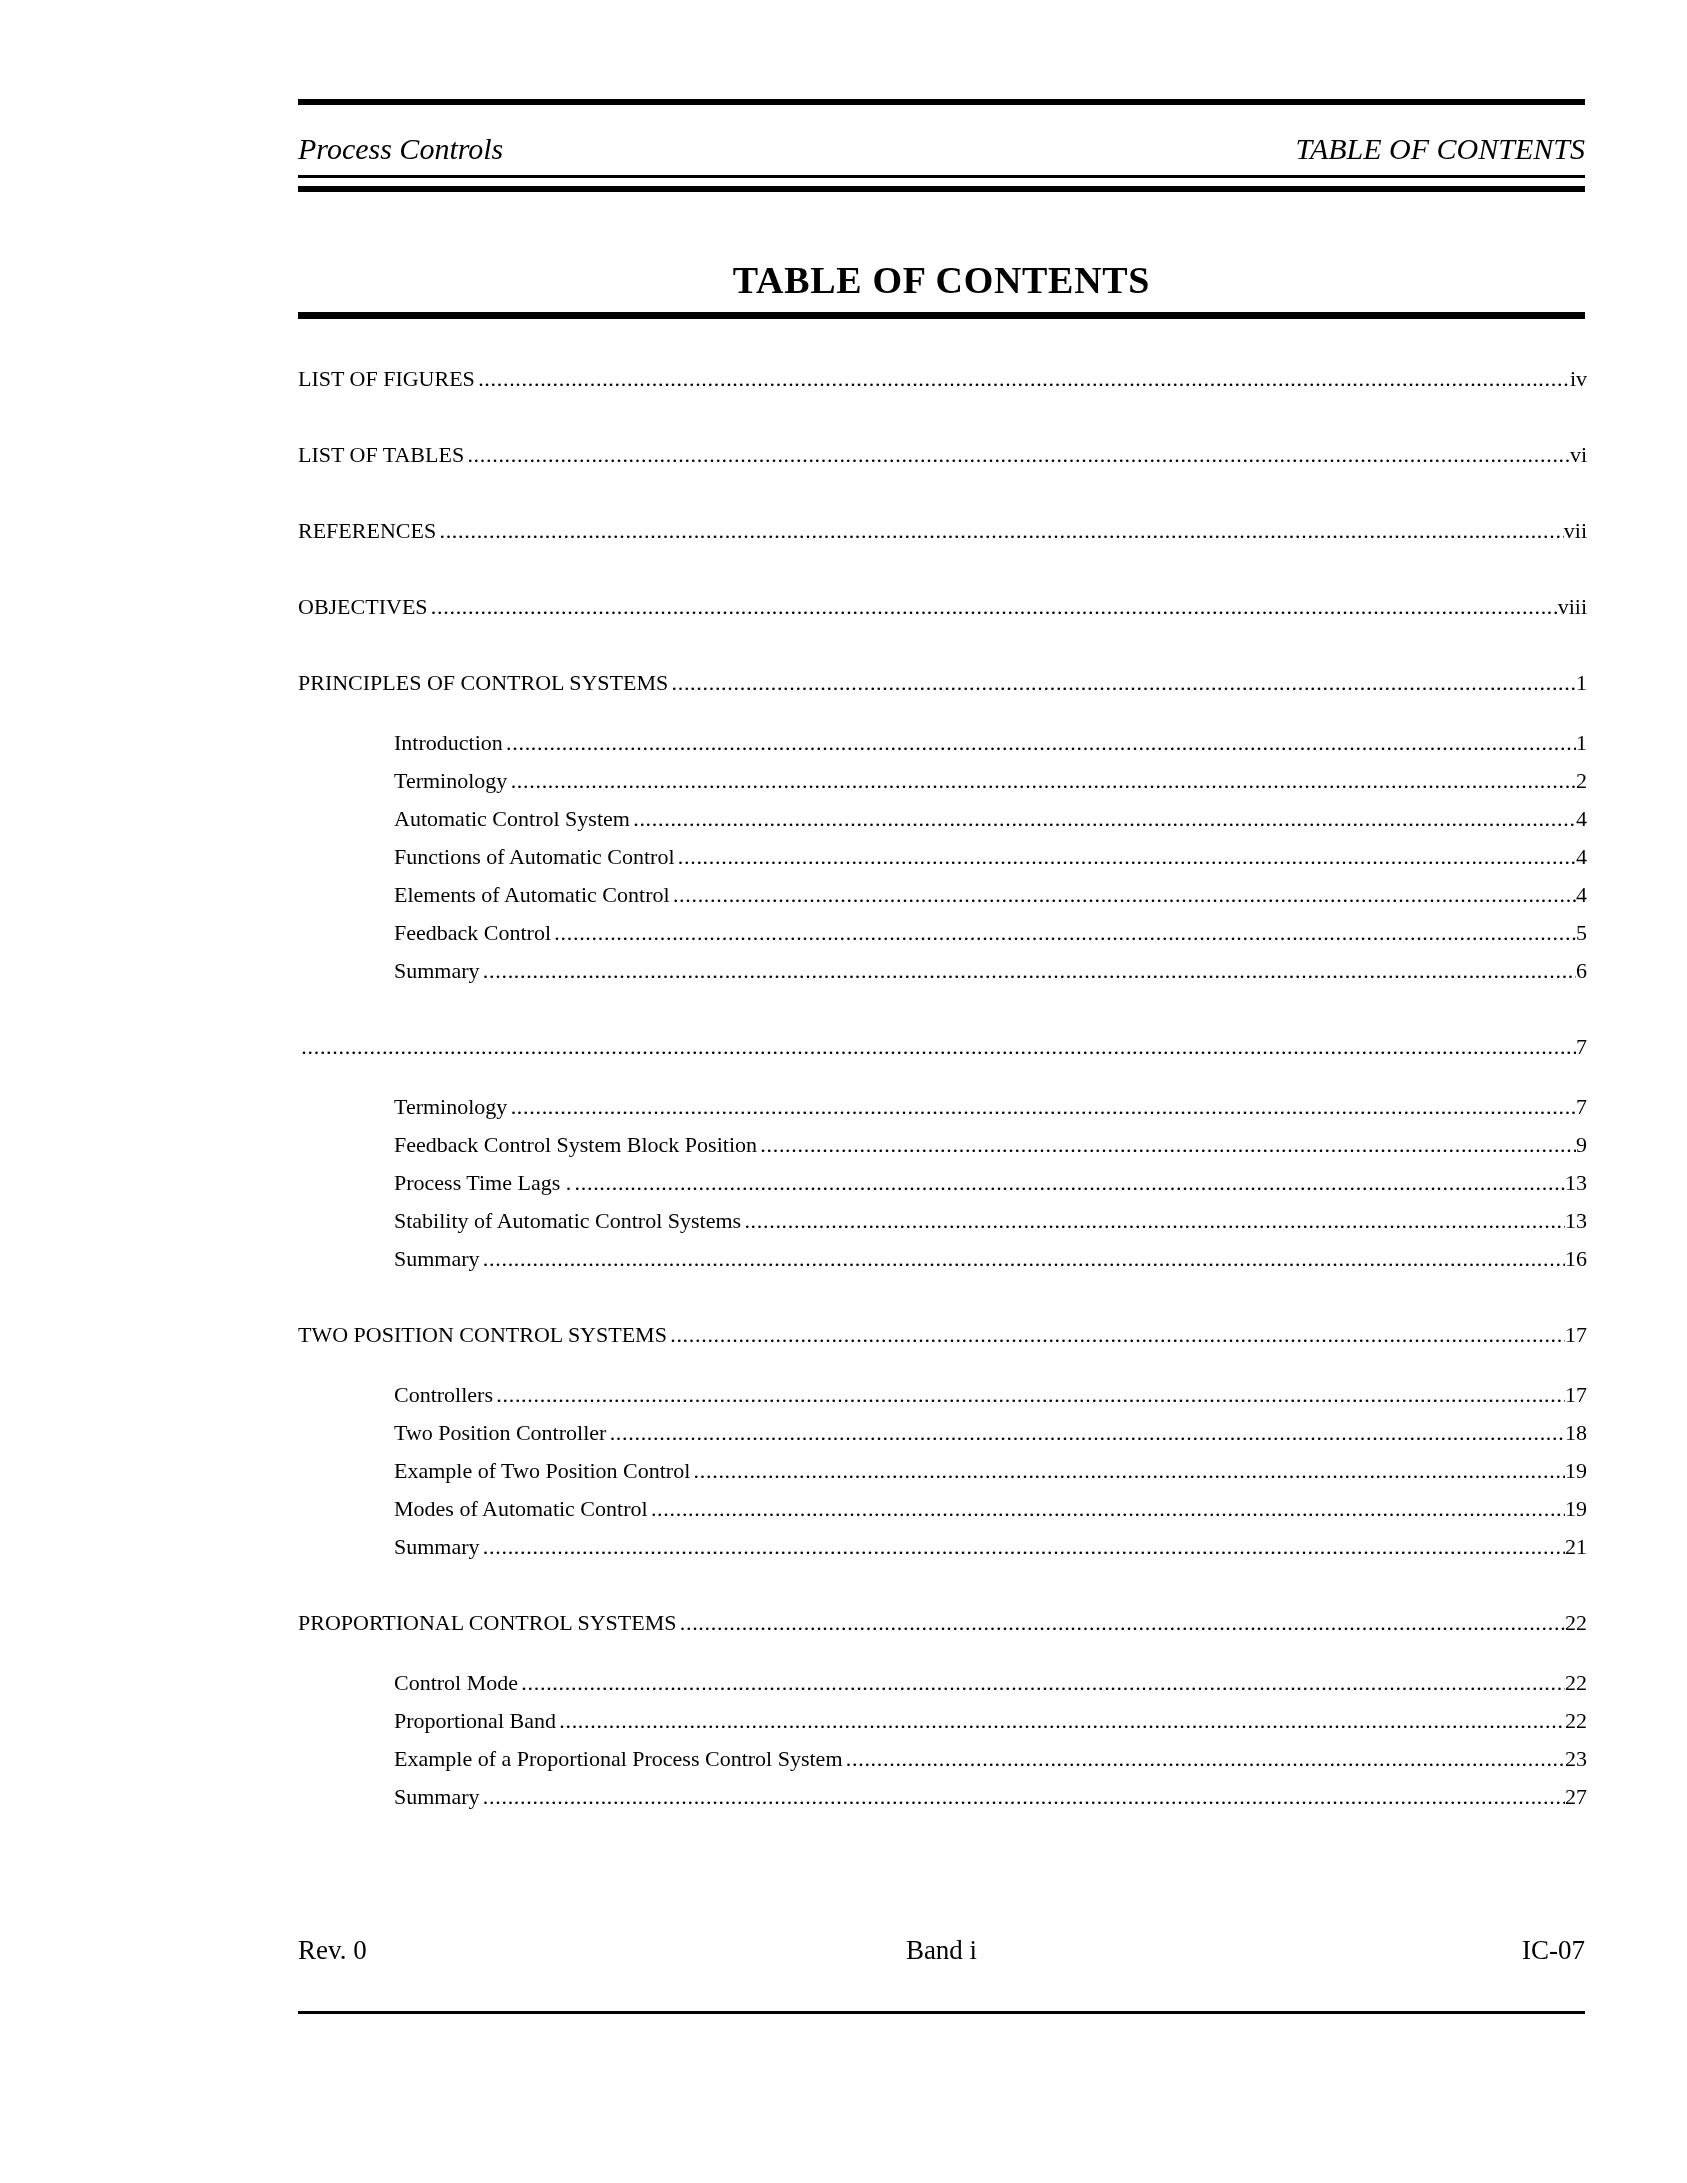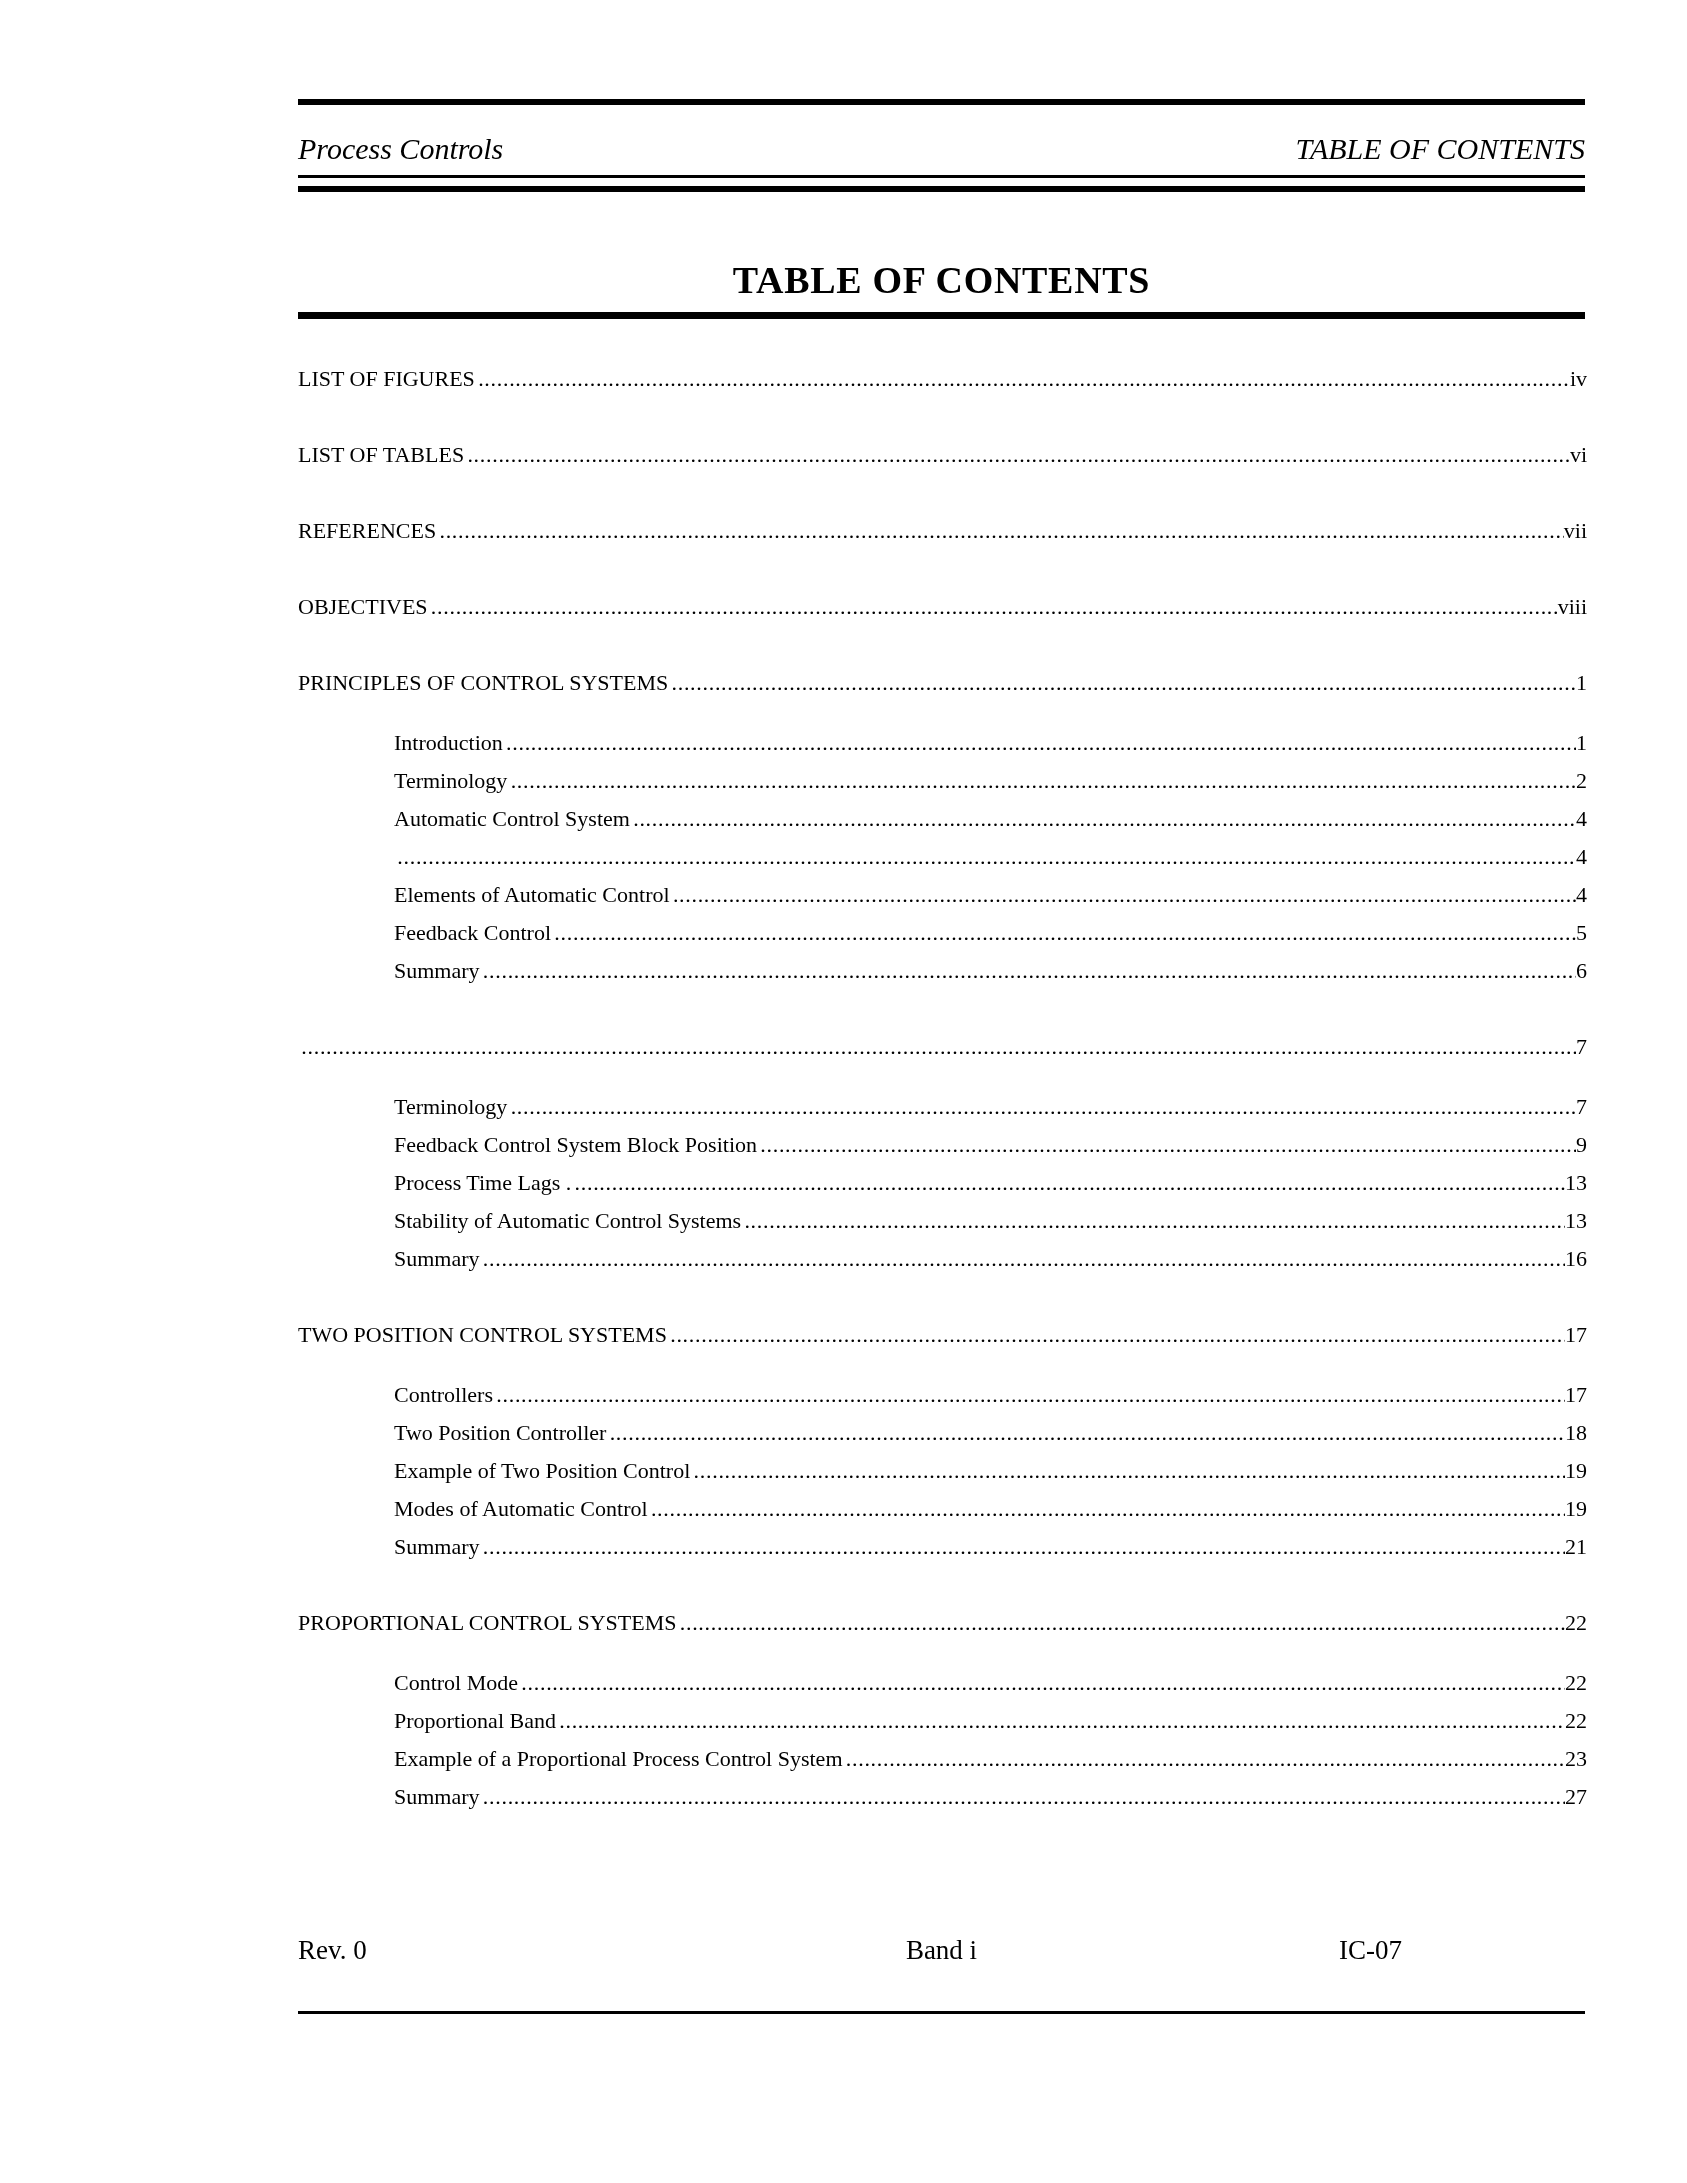--- a/index.html
+++ b/index.html
@@ -79,21 +79,21 @@
     left: 298px;
     width: 1287px;
     top: 1932px;
     display: flex;
     align-items: baseline;
     font-size: 27px;
     line-height: 36px;
   }
   .footer-row .f-left   { flex: 1; text-align: left; }
   .footer-row .f-center { flex: 1; text-align: center; }
-  .footer-row .f-right  { flex: 1; text-align: center; }
+  .footer-row .f-right  { flex: 1; text-align: right; }
 </style>
 </head>
 <body>
 
 <div class="page">
 
   <div class="rule" id="hdr-rule-top"></div>
 
   <div class="header-row">
     <span>Process Controls</span>
@@ -156,20 +156,21 @@
           <span class="toc-label">Terminology</span>
           <span class="toc-leader">....................................................................................................................................................................................................................................................................</span>
           <span class="toc-page">2</span>
         </div>
         <div class="toc-row">
           <span class="toc-label">Automatic Control System</span>
           <span class="toc-leader">....................................................................................................................................................................................................................................................................</span>
           <span class="toc-page">4</span>
         </div>
         <div class="toc-row">
+          <span class="toc-label">Functions of Automatic Control</span>
           <span class="toc-leader">....................................................................................................................................................................................................................................................................</span>
           <span class="toc-page">4</span>
         </div>
         <div class="toc-row">
           <span class="toc-label">Elements of Automatic Control</span>
           <span class="toc-leader">....................................................................................................................................................................................................................................................................</span>
           <span class="toc-page">4</span>
         </div>
         <div class="toc-row">
           <span class="toc-label">Feedback Control</span>

